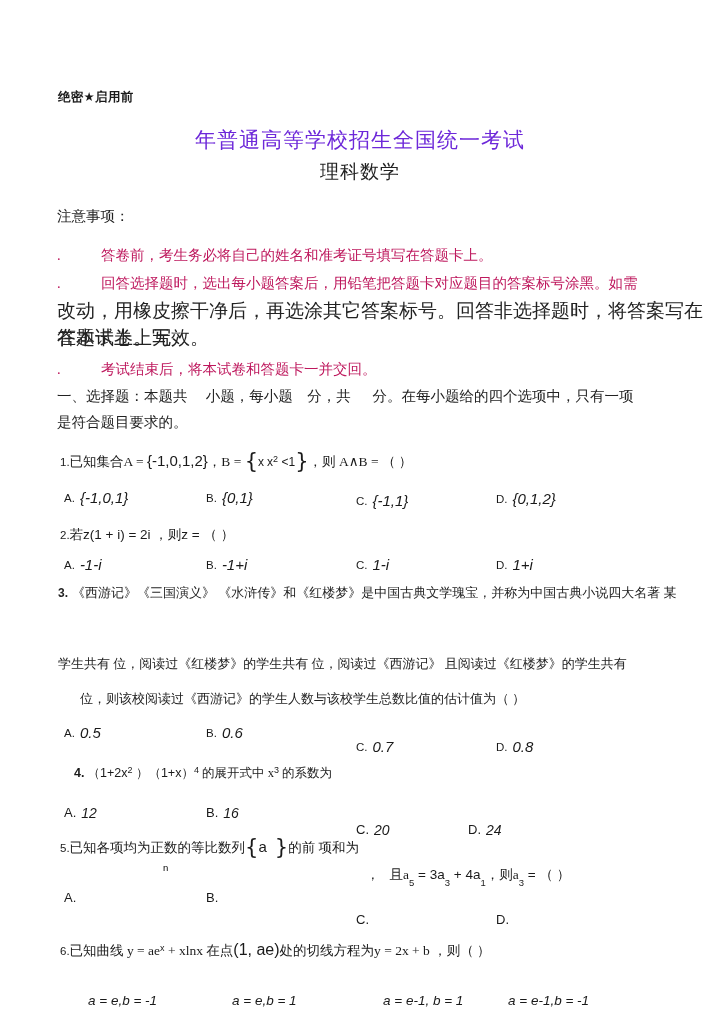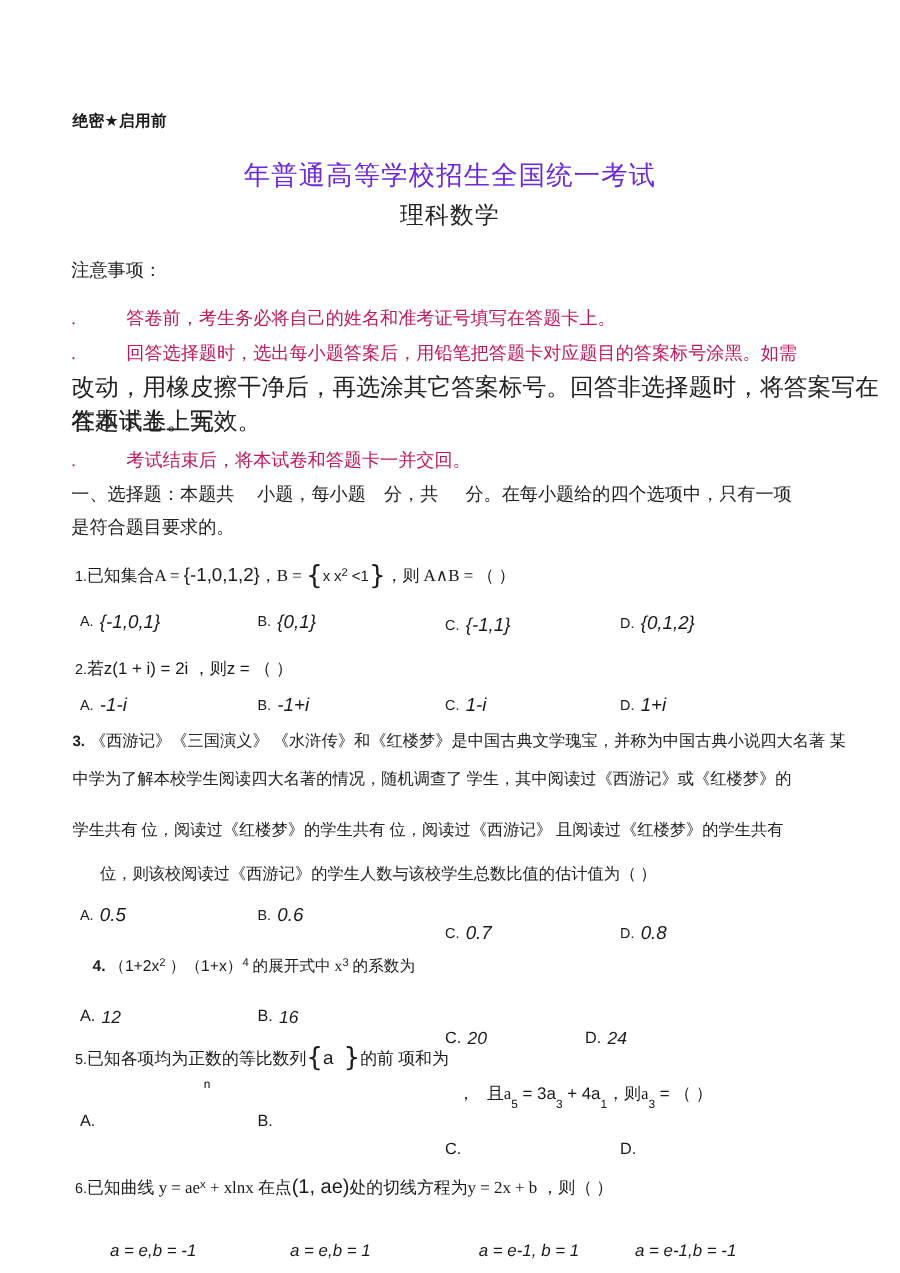--- a/index.html
+++ b/index.html
@@ -188,21 +188,20 @@
   <div class="opt" style="left:356px; top:556px;">
     <span class="opt-label">C.</span><span class="opt-val">1-i</span>
   </div>
   <div class="opt" style="left:496px; top:556px;">
     <span class="opt-label">D.</span><span class="opt-val">1+i</span>
   </div>
 
   <div class="q-line" style="left:58px; top:584px; font-size:13px;">
     <span style="font-weight:bold; font-family:'Liberation Sans',sans-serif; font-size:12px; margin-right:4px;">3.</span><span>《西游记》《三国演义》 《水浒传》和《红楼梦》是中国古典文学瑰宝，并称为中国古典小说四大名著 某</span>
   </div>
-  <div class="q-line" style="left:58px; top:614px; font-size:13px;">中学为了解本校学生阅读四大名著的情况，随机调查了     学生，其中阅读过《西游记》或《红楼梦》的</div>
   <div class="q-line" style="left:80px; top:690px; font-size:13px;">位，则该校阅读过《西游记》的学生人数与该校学生总数比值的估计值为（   ）</div>
   <div class="q-line" style="left:58px; top:655px; font-size:13px;">学生共有     位，阅读过《红楼梦》的学生共有     位，阅读过《西游记》 且阅读过《红楼梦》的学生共有</div>
 
   <div class="opt" style="left:64px; top:724px;">
     <span class="opt-label">A.</span><span class="opt-val">0.5</span>
   </div>
   <div class="opt" style="left:206px; top:724px;">
     <span class="opt-label">B.</span><span class="opt-val">0.6</span>
   </div>
   <div class="opt" style="left:356px; top:738px;">

